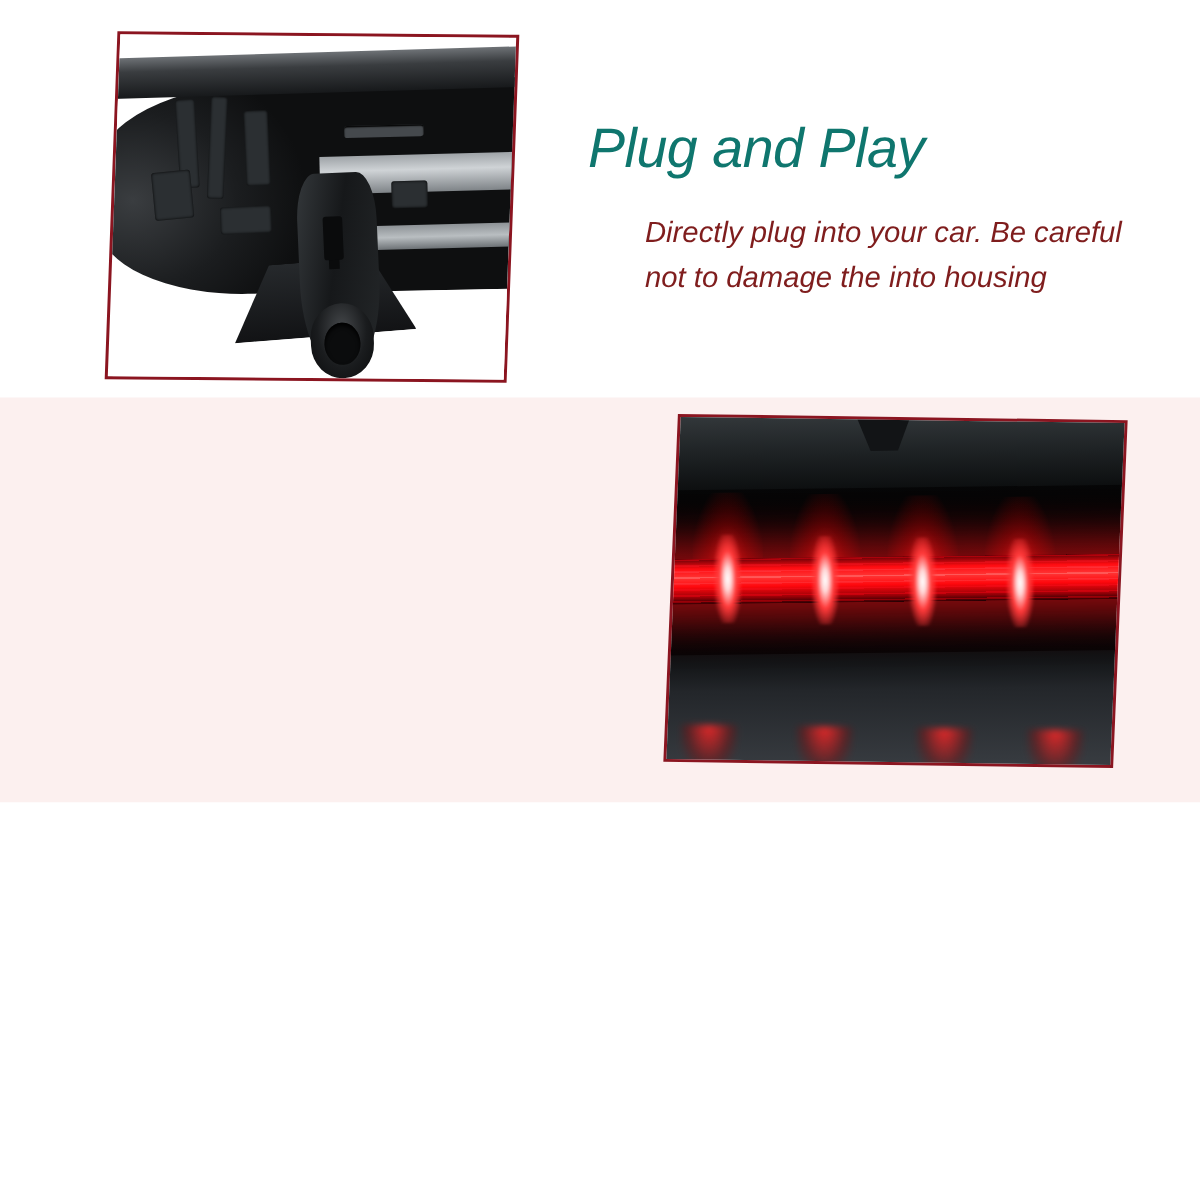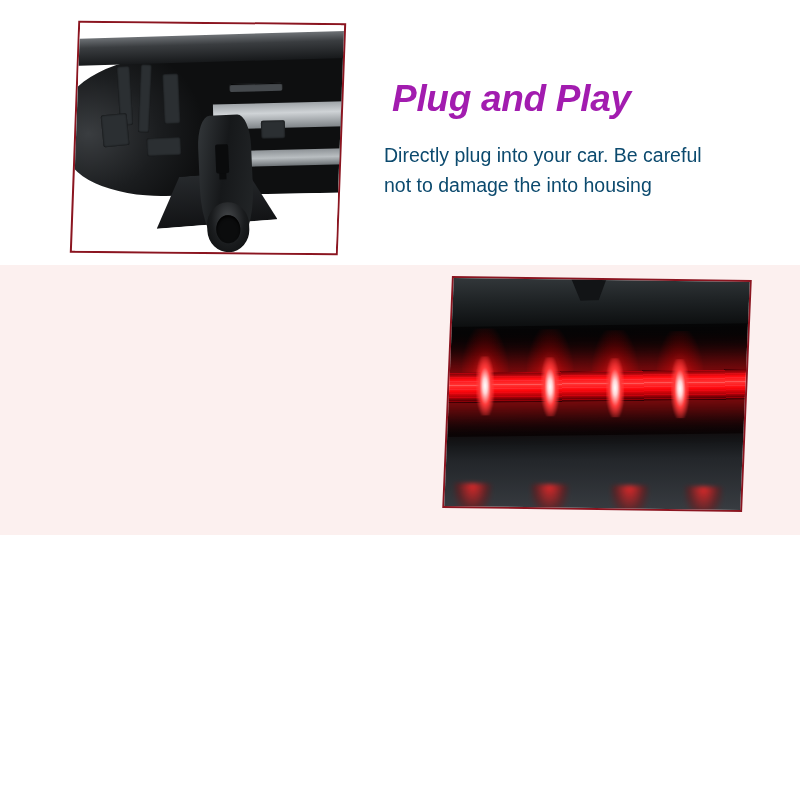--- a/index.html
+++ b/index.html
@@ -158,30 +158,32 @@
   .led-reflect {
     position:absolute; bottom:-4%; width:13%; height:14%;
     background:radial-gradient(ellipse at 50% 0%,
       rgba(255,40,40,0.88) 0%, rgba(160,0,0,0.30) 55%, rgba(0,0,0,0) 80%);
     filter:blur(2px);
   }
 
   
   .feature-title {
     position:absolute;
-    color:#a21caf;
-    font-weight:bold;
+    color:#0f766e;
+    font-weight:normal;
     font-style:italic;
     letter-spacing:-0.3px;
     white-space:nowrap;
   }
   .feature-body {
     position:absolute;
-    color:#0c4a6e;
+    color:#7f1d1d;
+    font-style:italic;
     line-height:1.55;
+    margin-left:46px;
   }
   .feature-body div { white-space:nowrap; }
 
   #title-plug  { left:392px; top:78px;  font-size:37px; }
   #body-plug   { left:384px; top:140px; font-size:19.5px; text-align:left; }
 </style>
 </head>
 <body>
 
 <div class="page">

